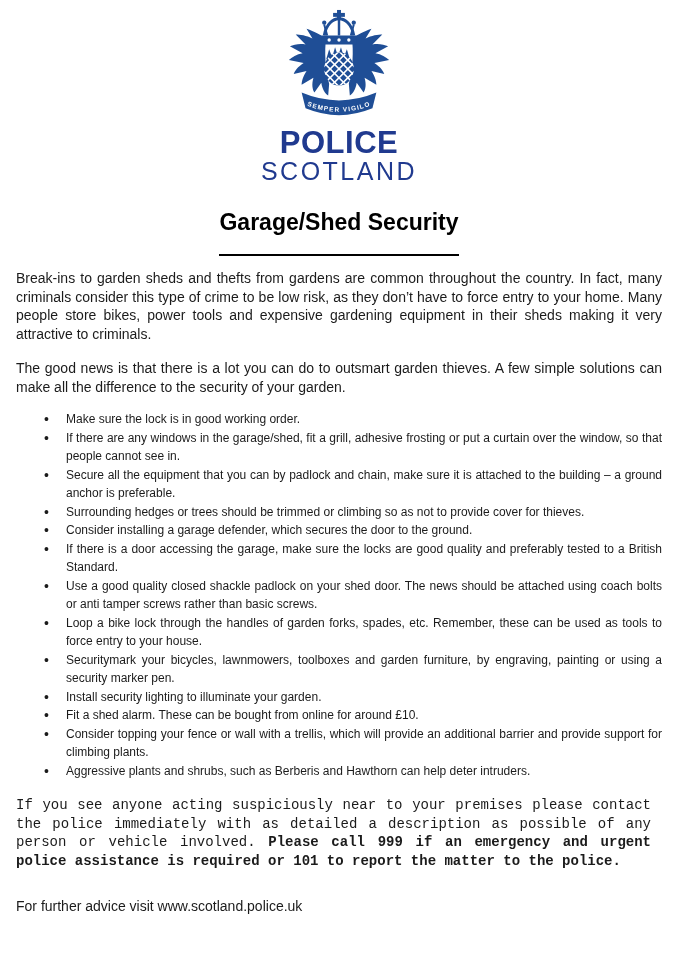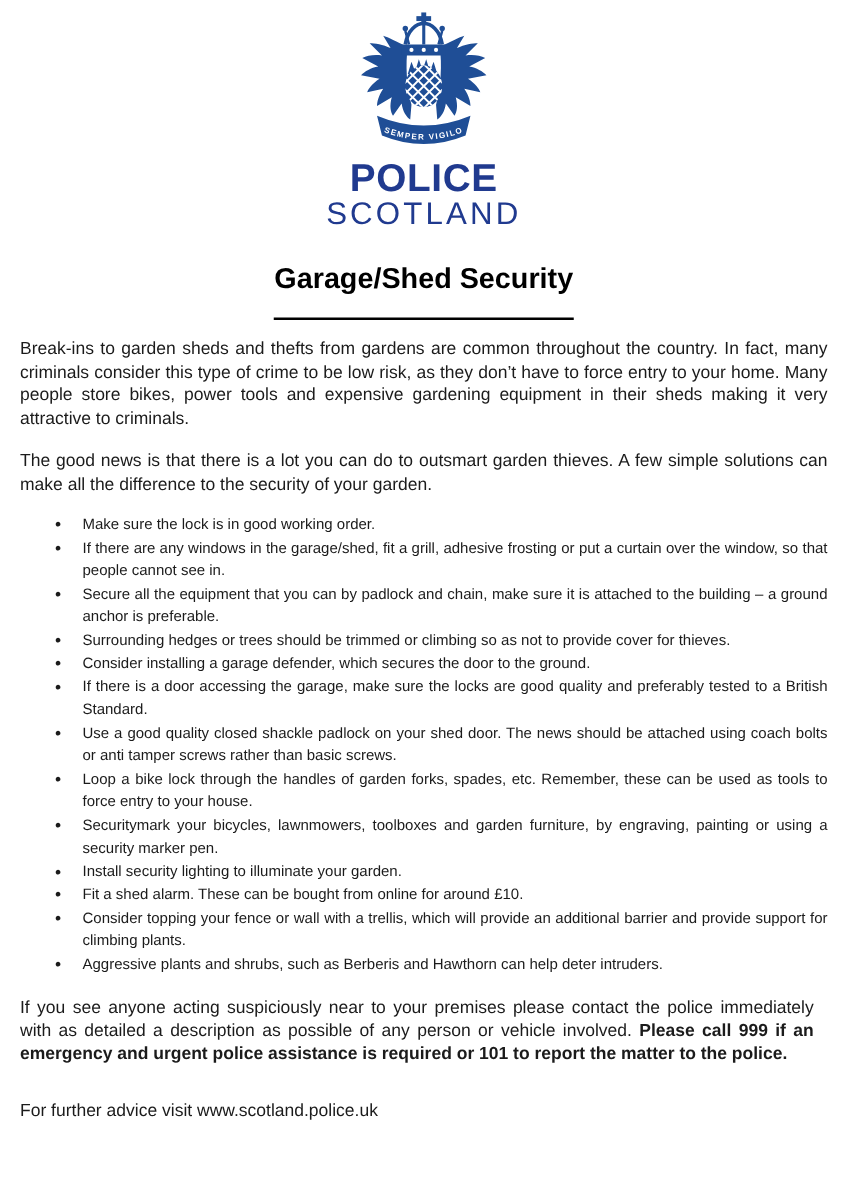--- a/index.html
+++ b/index.html
@@ -58,21 +58,21 @@
     padding-left: 50px;
     font-size: 12px; line-height: 18.5px;
     text-align: justify;
   }
   ul.tips li::before {
     content: "\2022";
     position: absolute; left: 28px; top: 0;
     font-size: 14px;
   }
 
-  .closing { margin: 16px 11px 0 0; font-size: 14px; line-height: 18.5px; text-align: justify; }
+  .closing { margin: 16px 11px 0 0; font-size: 14px; line-height: 18.5px; text-align: justify; font-family: Liberation Mono, monospace; }
   .closing b { font-weight: 700; }
   .footer-line { margin: 27px 0 0 0; font-size: 14px; line-height: 18.5px; }
 </style>
 </head>
 <body>
 
 <div class="page">
 
   <header class="logo">
     <svg class="crest" width="118" height="118" viewBox="0 0 120 120" xmlns="http://www.w3.org/2000/svg">

